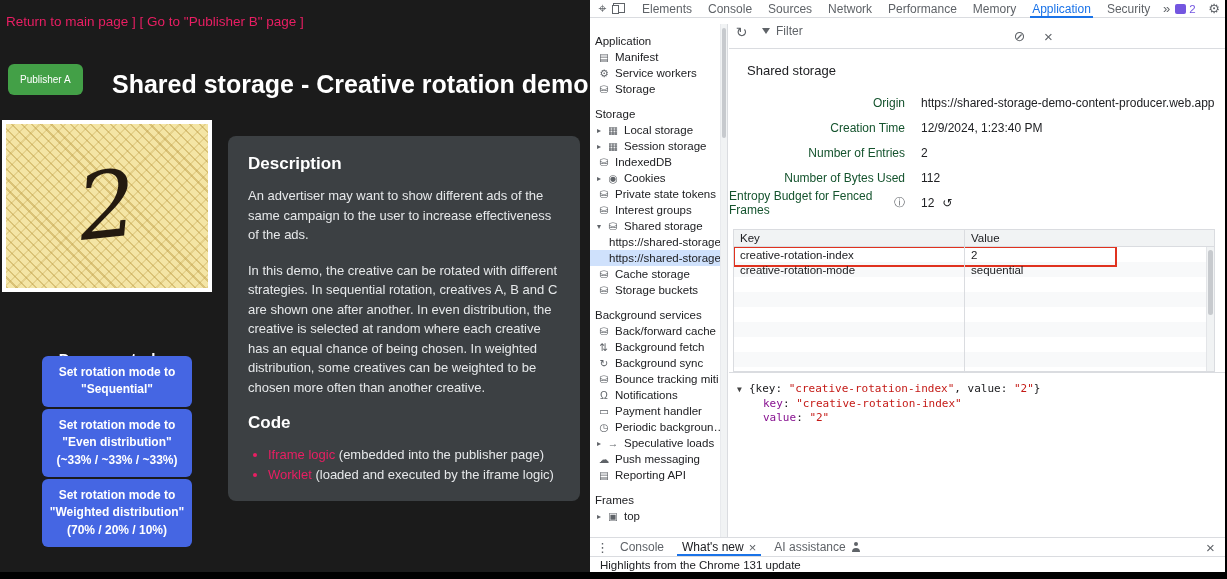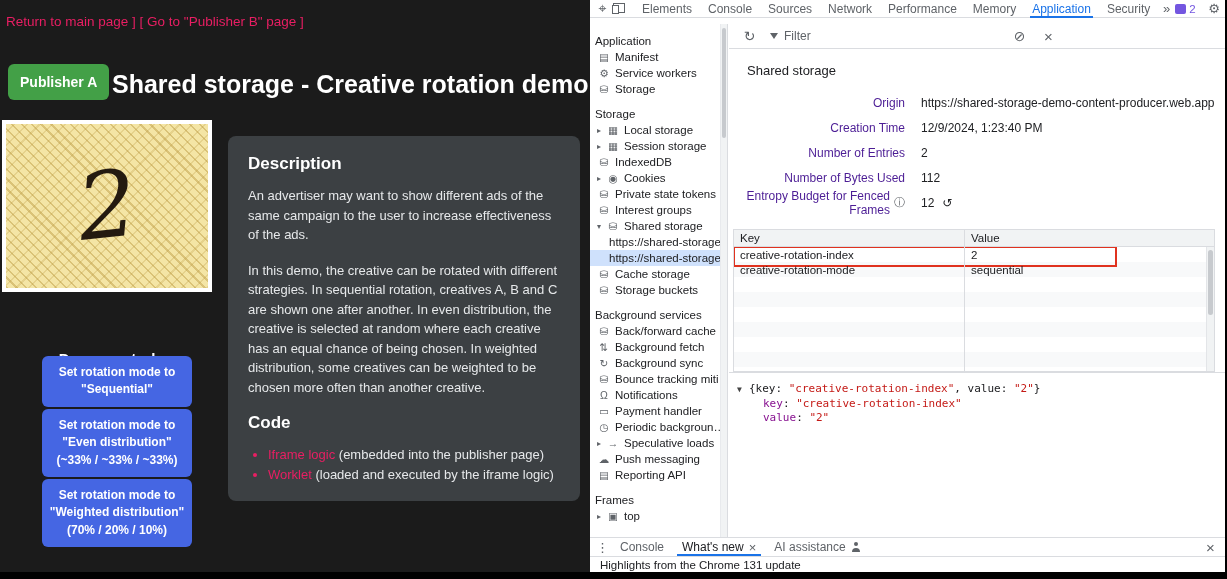--- a/index.html
+++ b/index.html
@@ -2,21 +2,21 @@
 <html><head>
 <meta charset="utf-8">
 <style>
   *{margin:0;padding:0;box-sizing:border-box}
   body{font-family:"Liberation Sans","DejaVu Sans",sans-serif;background:#000}
   .page{position:relative;width:1227px;height:579px;background:#000;overflow:hidden}
 
   
   .demo{position:absolute;left:0;top:0;width:590px;height:572px;background:#1b1b1b;color:#fff}
   .nav-links{position:absolute;left:6px;top:14px;font-size:13.5px;color:#e91e63;cursor:pointer;white-space:nowrap}
-  .badge{position:absolute;left:8px;top:64px;background:#43a047;color:#fff;font-weight:700;font-size:14px;padding:10px 12px;border-radius:6px}
+  .badge{position:absolute;left:8px;top:64px;background:#43a047;color:#fff;font-weight:400;font-size:10px;padding:10px 12px;border-radius:6px}
   .demo-title{position:absolute;left:112px;top:70px;font-size:25px;font-weight:700;color:#fff;white-space:nowrap}
   .creative{position:absolute;left:2px;top:120px;width:210px;height:172px;border:4px solid #fff;background-color:#f4e5a5;
     background-image:repeating-linear-gradient(45deg,rgba(186,152,63,.45) 0 1.5px,transparent 1.5px 7px),
                      repeating-linear-gradient(-45deg,rgba(186,152,63,.25) 0 1.5px,transparent 1.5px 9px);
     display:flex;align-items:center;justify-content:center;cursor:pointer}
   .creative-num{font-family:"DejaVu Serif",serif;font-style:italic;font-size:92px;color:#241a10;transform:rotate(-6deg);line-height:1}
   .control-title{position:absolute;left:2px;top:350px;width:210px;text-align:center;font-size:15px;font-weight:700}
   .controls{position:absolute;left:42px;top:356px;width:150px;display:flex;flex-direction:column;gap:2px}
   .ctl-btn{background:#4566e3;color:#fff;border:none;border-radius:6px;font-family:inherit;font-weight:700;font-size:12px;
     line-height:1.45;padding:8px 4px;text-align:center;white-space:pre-line;cursor:pointer}
@@ -59,29 +59,29 @@
   .sb-entry.item{padding-left:7px}
   .sb-entry.sub{padding-left:19px}
   .sb-entry.selected{background:#cfe1fc}
   .sb-expander{width:9px;font-size:8px;color:#5f6368;flex:none}
   .sb-icon{width:14px;margin-right:4px;font-size:10.5px;color:#5f6368;text-align:center;flex:none}
   .sb-scrolltrack{position:absolute;right:0;top:0;bottom:0;width:7px;background:#f1f3f4;border-left:1px solid #e8eaed}
   .sb-scrollthumb{position:absolute;left:1px;right:1px;top:4px;height:110px;background:#c7cace;border-radius:3px}
 
   
   .dt-main{position:absolute;left:139px;right:0;top:24px;bottom:35px;overflow:hidden;background:#fff}
-  .dt-toolbar{height:25px;border-bottom:1px solid #dadce0;display:flex;align-items:center;gap:12px;padding:0 12px;position:relative}
+  .dt-toolbar{height:25px;border-bottom:1px solid #dadce0;display:flex;align-items:flex-start;gap:12px;padding:0 4px;position:relative}
   .refresh-icon::before{content:"↻";font-size:14px}
   .filter{display:flex;align-items:center;gap:6px;color:#5f6368;font-size:12px;cursor:pointer}
   .funnel-icon{width:0;height:0;border-left:4.5px solid transparent;border-right:4.5px solid transparent;border-top:6px solid #5f6368}
   .toolbar-right{position:absolute;left:282px;top:0;height:100%;display:flex;align-items:center;gap:12px}
   .block-icon::before{content:"⊘";font-size:14px}
   .panel-title{margin:14px 0 12px 18px;font-size:13px;font-weight:500}
   .meta-row{display:flex;align-items:center;height:25px;font-size:12px}
-  .meta-label{width:176px;flex:none;display:flex;justify-content:flex-end;align-items:center;gap:4px;color:#4c1d95;text-align:right}
+  .meta-label{width:176px;flex:none;display:flex;justify-content:flex-end;align-items:center;gap:4px;color:#14532d;text-align:left}
   .meta-value{margin-left:16px;color:#202124;display:flex;align-items:center;gap:8px}
   .info-icon::before{content:"ⓘ";font-size:11px;color:#5f6368}
   .reset-icon::before{content:"↺";font-size:12px;color:#202124;cursor:pointer}
 
   
   .sstable{position:absolute;left:4px;right:10px;top:205px;height:143px;border:1px solid #dadce0;background:#fff}
   .sstable::before{content:"";position:absolute;left:230px;top:0;bottom:0;width:1px;background:#dadce0;z-index:2}
   .grid-header{height:17px;background:#f1f3f4;border-bottom:1px solid #dadce0;display:flex;font-size:11.5px}
   .grid-header .cell{display:flex;align-items:center;cursor:pointer}
   .cell.key{width:230px;padding-left:6px;flex:none;overflow:hidden}

